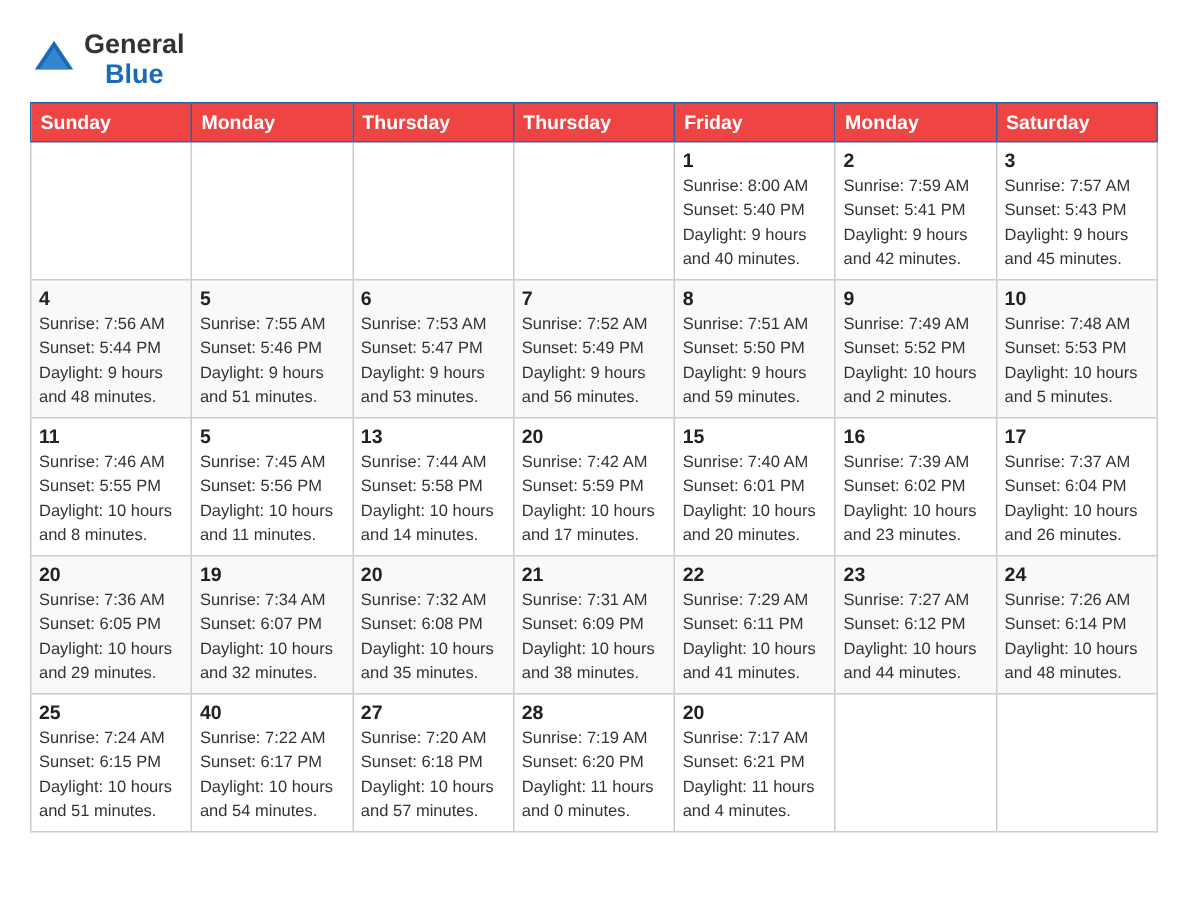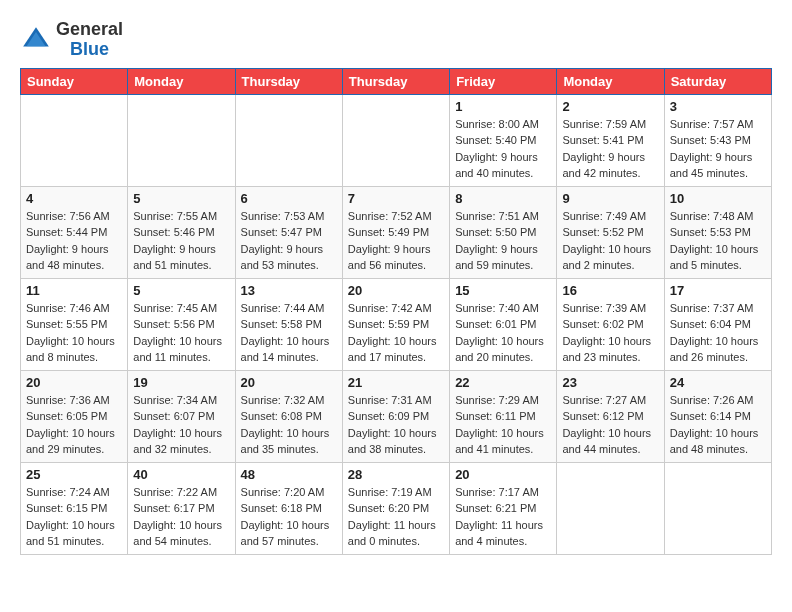--- a/index.html
+++ b/index.html
@@ -239,21 +239,21 @@
       <tr class="row-odd">
         <td>
           <span class="day-num">25</span>
           <div class="day-info">Sunrise: 7:24 AM<br>Sunset: 6:15 PM<br>Daylight: 10 hours and 51 minutes.</div>
         </td>
         <td>
           <span class="day-num">40</span>
           <div class="day-info">Sunrise: 7:22 AM<br>Sunset: 6:17 PM<br>Daylight: 10 hours and 54 minutes.</div>
         </td>
         <td>
-          <span class="day-num">48</span>
+          <span class="day-num">27</span>
           <div class="day-info">Sunrise: 7:20 AM<br>Sunset: 6:18 PM<br>Daylight: 10 hours and 57 minutes.</div>
         </td>
         <td>
           <span class="day-num">28</span>
           <div class="day-info">Sunrise: 7:19 AM<br>Sunset: 6:20 PM<br>Daylight: 11 hours and 0 minutes.</div>
         </td>
         <td>
           <span class="day-num">20</span>
           <div class="day-info">Sunrise: 7:17 AM<br>Sunset: 6:21 PM<br>Daylight: 11 hours and 4 minutes.</div>
         </td>

